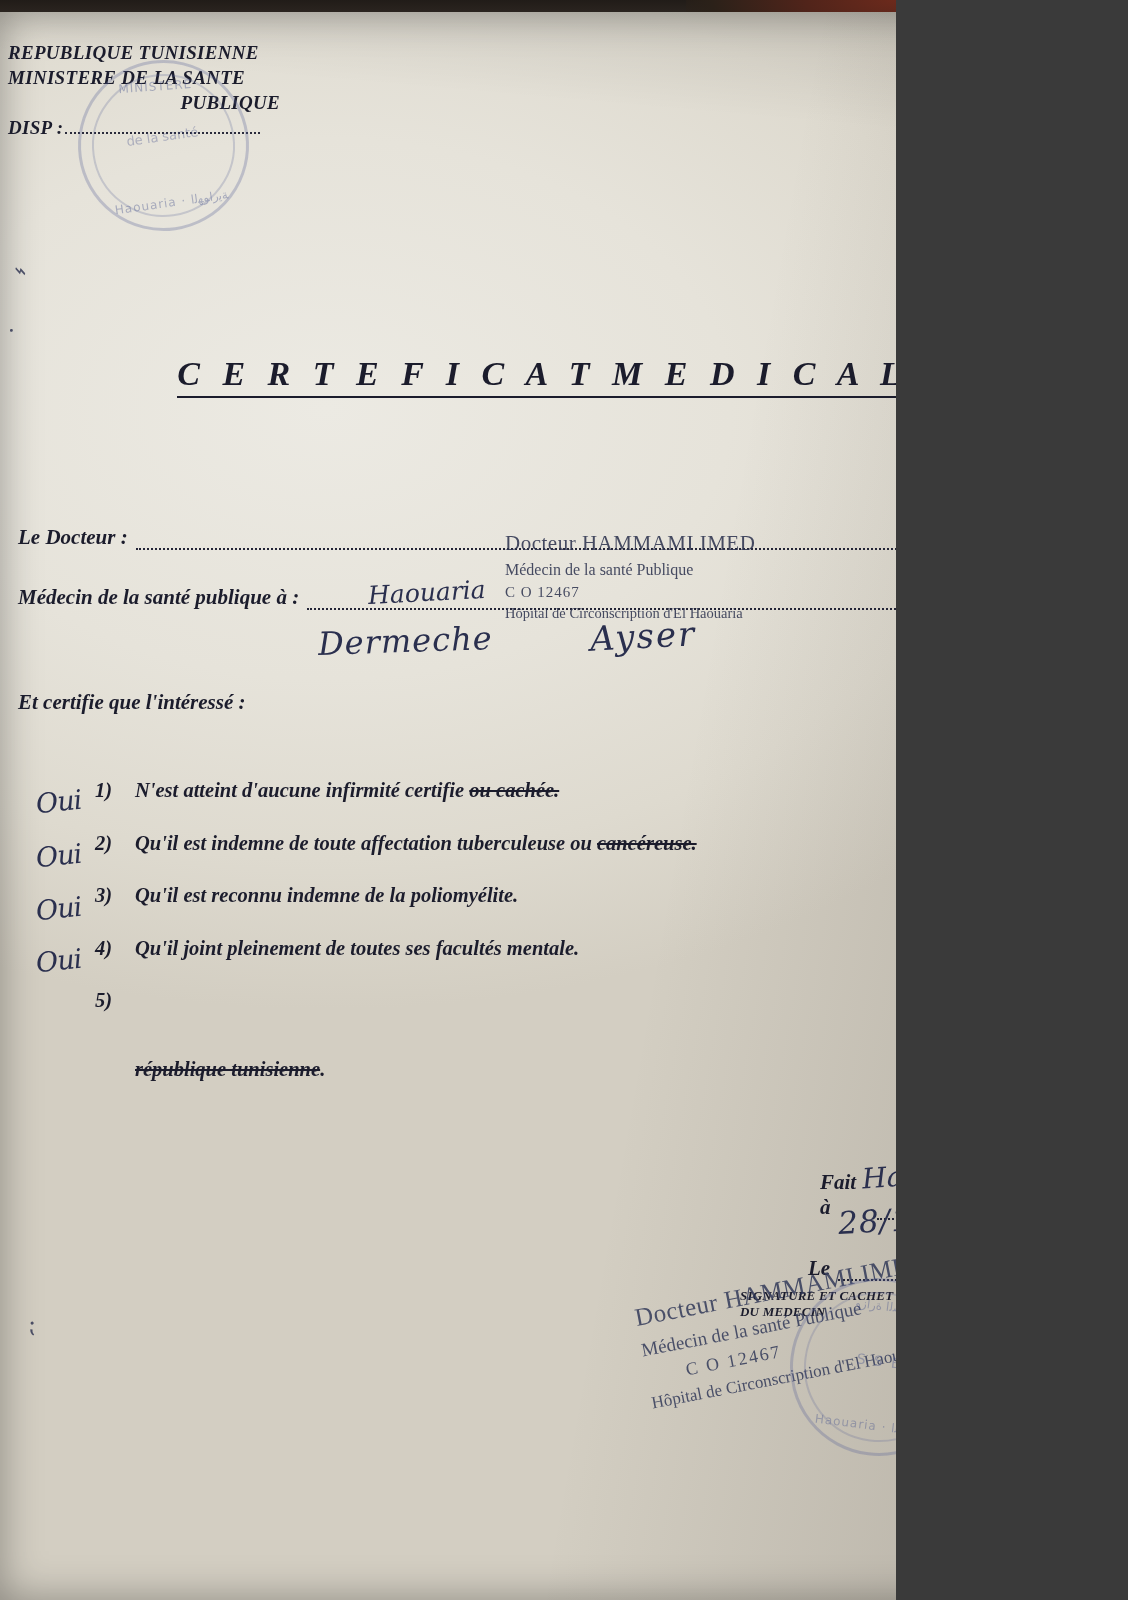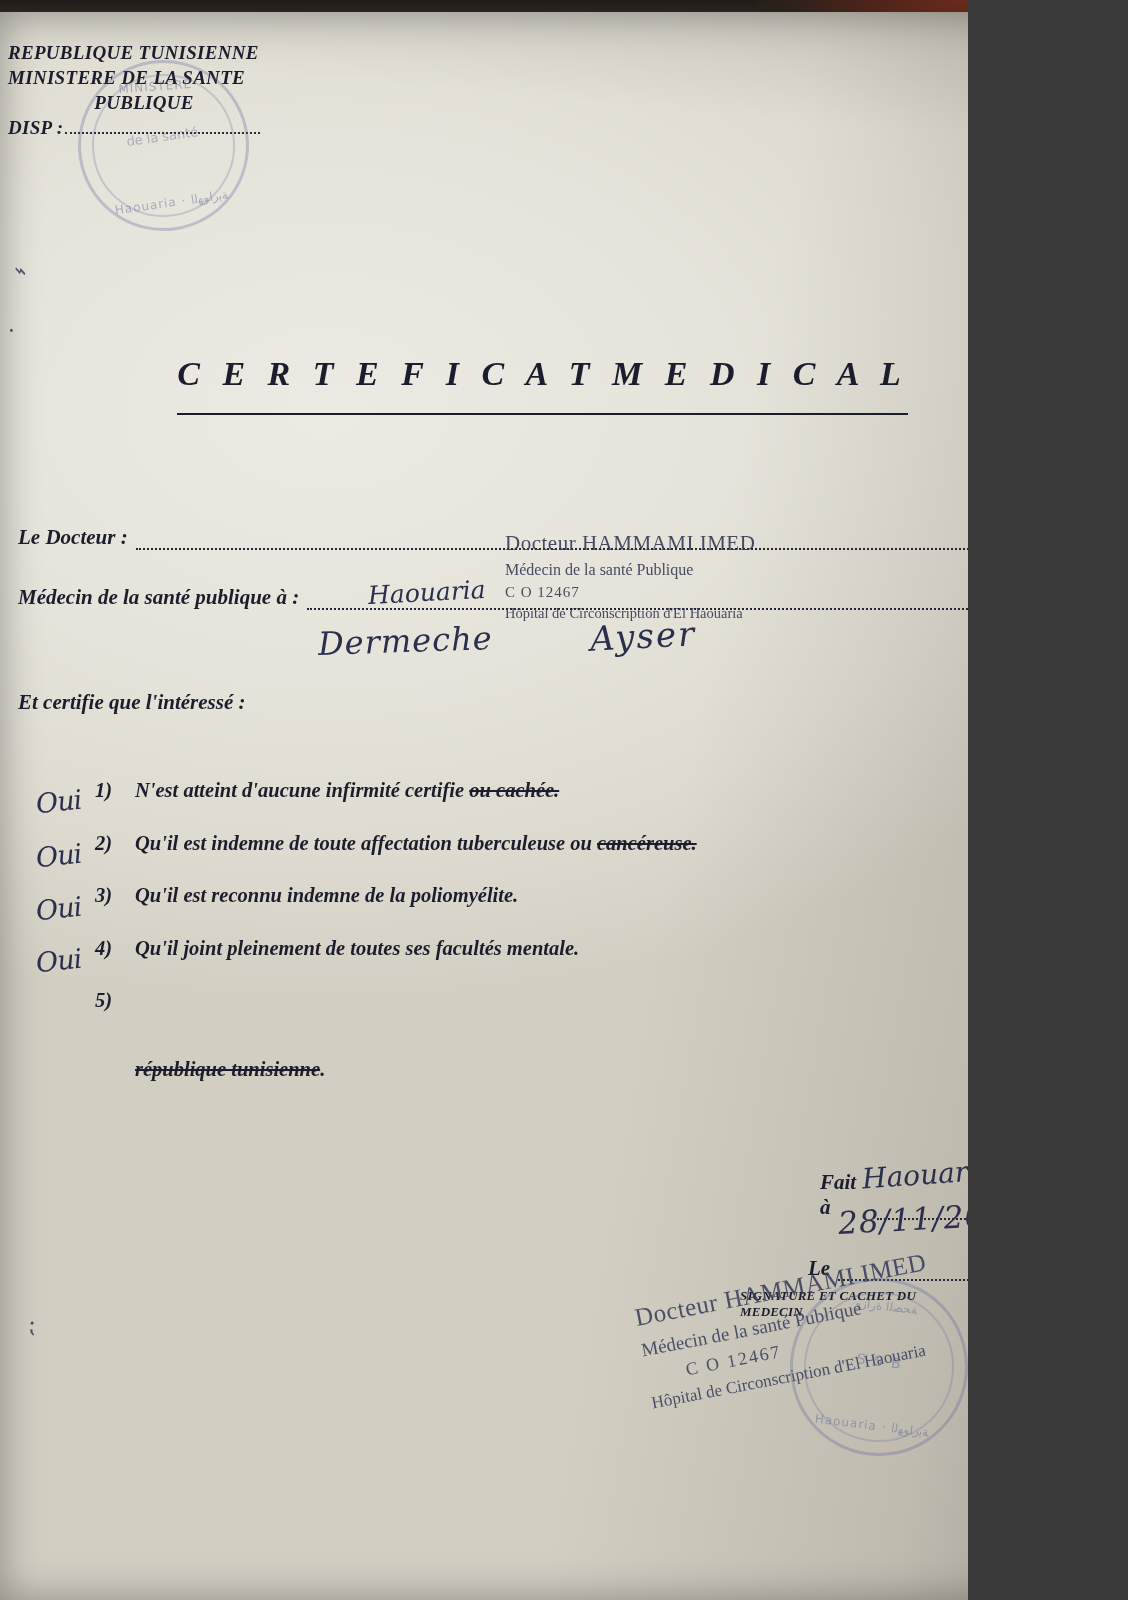--- a/index.html
+++ b/index.html
@@ -9,21 +9,21 @@
   }
   body {
     width: 1128px;
     height: 1600px;
     overflow: hidden;
     font-family: "Liberation Serif", serif;
   }
 
   #page {
     position: relative;
-    width: 968px;
+    width: 896px;
     height: 1600px;
     background: #c9c5bc;
     overflow: hidden;
   }
 
   
   .photo-bg-top {
     position: absolute;
     left: 0; top: 0;
     width: 1128px; height: 30px;
@@ -74,21 +74,21 @@
     left: 8px;
     top: 40px;
     width: 420px;
     font-weight: bold;
     font-style: italic;
     font-size: 19px;
     line-height: 1.32;
     letter-spacing: 0.3px;
   }
   .header .l1, .header .l2, .header .l4, .header .l5 { white-space: nowrap; }
-  .header .l3 { text-align: center; width: 272px; }
+  .header .l3 { text-align: right; width: 272px; }
   .dotline-sm {
     display: inline-block;
     border-bottom: 2px dotted #2a2b3c;
     height: 13px;
     width: 195px;
     margin-left: 2px;
   }
 
   
   .stamp-top {
@@ -135,21 +135,21 @@
     left: 0;
     width: 1085px;
     text-align: center;
     font-size: 34px;
     font-weight: bold;
     font-style: italic;
     letter-spacing: 7px;
   }
   .title span {
     border-bottom: 2px solid #1b1c2c;
-    padding-bottom: 21px;
+    padding-bottom: 4px;
   }
 
   
   .row {
     position: absolute;
     left: 18px;
     width: 1050px;
     font-size: 21px;
     font-style: italic;
     font-weight: bold;

